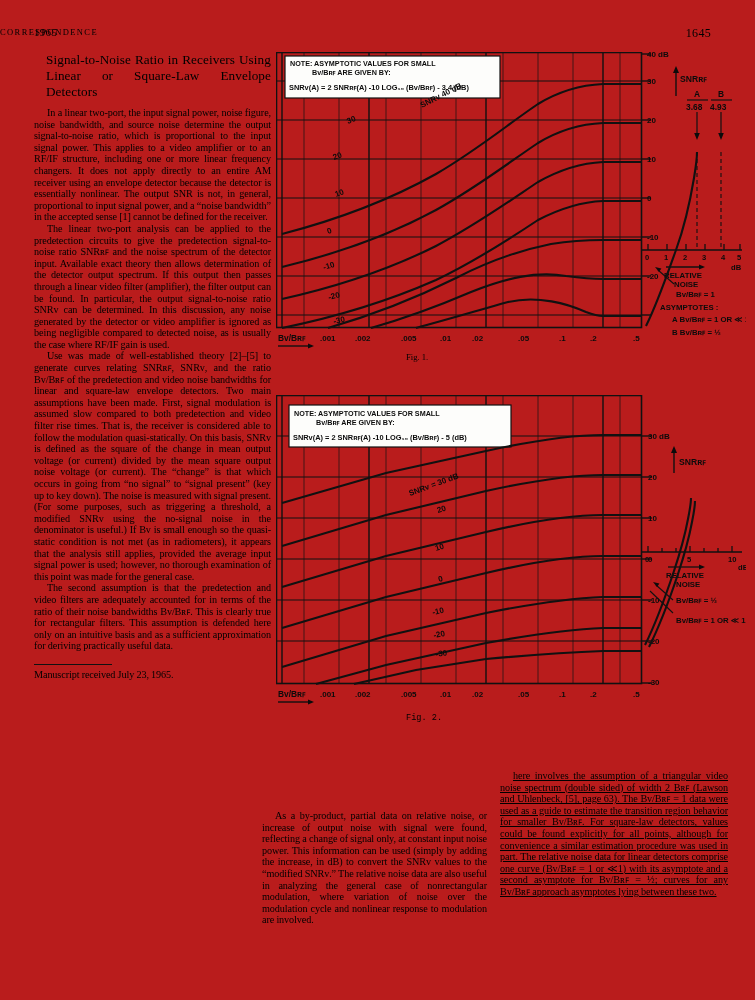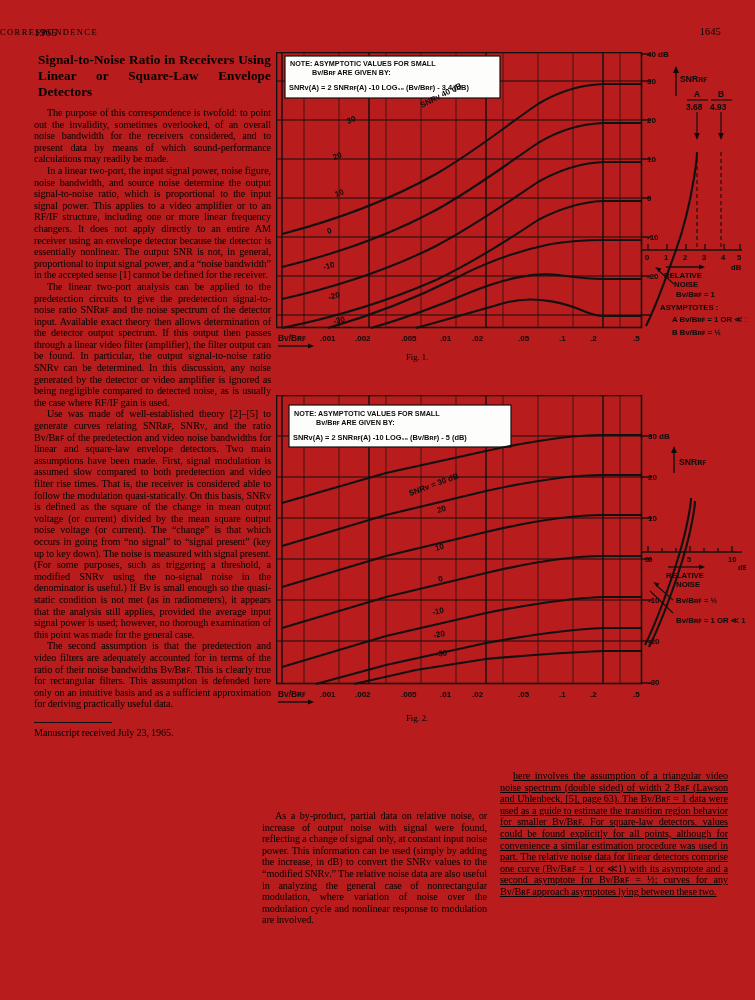--- a/index.html
+++ b/index.html
@@ -7,29 +7,29 @@
   .page{
     position:relative;width:755px;height:1000px;background:#b91c1c;
     margin:0 auto;overflow:hidden;
     box-shadow:0 0 0 1px #bbb;
   }
   
   .runhead{position:absolute;top:26px;left:0;width:755px;height:14px;}
   .runhead .folio-l{position:absolute;left:34px;top:0;font-size:11px;letter-spacing:.3px;}
   .runhead .folio-c{position:absolute;left:0;width:755px;text-align:left;top:1px;
       font-size:8.5px;letter-spacing:1.4px;}
-  .runhead .folio-r{position:absolute;right:34px;top:0;font-size:10px;letter-spacing:.3px;}
+  .runhead .folio-r{position:absolute;right:44px;top:0;font-size:12px;letter-spacing:.3px;}
 
   
   .col{position:absolute;text-align:justify;}
   .col p{margin:0;text-indent:13px;font-size:10.2px;line-height:11.6px;
       letter-spacing:-.1px;word-spacing:-.2px;}
   .col p.noind{text-indent:0;}
-  .title{font-size:13.2px;line-height:16px;font-weight:bold;text-indent:0 !important;
-      margin:0 0 7px 4px;letter-spacing:.1px;}
+  .title{font-size:13.2px;line-height:16px;font-weight:normal;text-indent:0 !important;
+      margin:0 0 7px 12px;letter-spacing:.1px;}
   .fnrule{width:78px;height:1px;background:#111;margin:12px 0 4px 0;}
   .footnote{font-size:8.4px;line-height:10px;text-indent:0;}
 
   #col-left{left:34px;top:52px;width:237px;}
   #col-bl{left:262px;top:770px;width:225px;margin-top:40px;}
   #col-br{left:500px;top:770px;width:228px;text-decoration:underline;}
 
   
   .figwrap{position:absolute;}
   .figcap{position:absolute;font-size:8.6px;width:120px;}
@@ -43,21 +43,20 @@
 <div class="page">
 
   <div class="runhead">
     <span class="folio-l">1965</span>
     <span class="folio-c">CORRESPONDENCE</span>
     <span class="folio-r">1645</span>
   </div>
 
   <div class="col" id="col-left">
     <div class="title">Signal-to-Noise Ratio in Receivers Using Linear or Square-Law Envelope Detectors</div>
-    <p>The purpose of this correspondence is twofold: to point out the invalidity, sometimes overlooked, of an overall noise bandwidth for the receivers considered, and to present data by means of which sound-performance calculations may readily be made.</p>
     <p>In a linear two-port, the input signal power, noise figure, noise bandwidth, and source noise determine the output signal-to-noise ratio, which is proportional to the input signal power. This applies to a video amplifier or to an RF/IF structure, including one or more linear frequency changers. It does not apply directly to an entire AM receiver using an envelope detector because the detector is essentially nonlinear. The output SNR is not, in general, proportional to input signal power, and a “noise bandwidth” in the accepted sense [1] cannot be defined for the receiver.</p>
     <p>The linear two-port analysis can be applied to the predetection circuits to give the predetection signal-to-noise ratio SNRʀꜰ and the noise spectrum of the detector input. Available exact theory then allows determination of the detector output spectrum. If this output then passes through a linear video filter (amplifier), the filter output can be found. In particular, the output signal-to-noise ratio SNRᴠ can be determined. In this discussion, any noise generated by the detector or video amplifier is ignored as being negligible compared to detected noise, as is usually the case where RF/IF gain is used.</p>
     <p>Use was made of well-established theory [2]–[5] to generate curves relating SNRʀꜰ, SNRᴠ, and the ratio Bᴠ/Bʀꜰ of the predetection and video noise bandwidths for linear and square-law envelope detectors. Two main assumptions have been made. First, signal modulation is assumed slow compared to both predetection and video filter rise times. That is, the receiver is considered able to follow the modulation quasi-statically. On this basis, SNRᴠ is defined as the square of the change in mean output voltage (or current) divided by the mean square output noise voltage (or current). The “change” is that which occurs in going from “no signal” to “signal present” (key up to key down). The noise is measured with signal present. (For some purposes, such as triggering a threshold, a modified SNRᴠ using the no-signal noise in the denominator is useful.) If Bᴠ is small enough so the quasi-static condition is not met (as in radiometers), it appears that the analysis still applies, provided the average input signal power is used; however, no thorough examination of this point was made for the general case.</p>
     <p>The second assumption is that the predetection and video filters are adequately accounted for in terms of the ratio of their noise bandwidths Bᴠ/Bʀꜰ. This is clearly true for rectangular filters. This assumption is defended here only on an intuitive basis and as a sufficient approximation for deriving practically useful data.</p>
     <div class="fnrule"></div>
     <p class="footnote noind">Manuscript received July 23, 1965.</p>
   </div>
 
   <div class="figwrap" style="left:276px;top:52px;">
     <svg width="470" height="300" viewBox="0 0 470 300">
@@ -329,21 +328,21 @@
         <path d="M369,250 C380,228 390,200 398,176 C404,158 409,140 412,124 C414,114 415,108 415,103" fill="none" stroke="#111" stroke-width="2.1"></path>
         <path d="M373,252 C384,230 394,203 402,179 C408,161 413,143 416,127 C418,117 419,111 419,106" fill="none" stroke="#111" stroke-width="2.1"></path>
 
         <line x1="397" y1="205" x2="380" y2="190" stroke="#111" stroke-width="1.1"></line>
         <path d="M377,187 l6.4,1.4 l-2.4,3.6 z" class="ink"></path>
         <line x1="397" y1="218" x2="374" y="" y2="196" stroke="#111" stroke-width="1.1"></line>
         <text x="400" y="208" font-size="7.8" font-weight="bold">Bᴠ/Bʀꜰ = ½</text>
         <text x="400" y="228" font-size="7.8" font-weight="bold">Bᴠ/Bʀꜰ = 1 OR ≪ 1</text>
       </g>
     </svg>
-    <div class="figcap" style="left:130px;top:318px;">Fig. 2.</div>
+    <div class="figcap" style="left:130px;top:318px;font-family:Liberation Mono, monospace;">Fig. 2.</div>
   </div>
 
   <div class="col" id="col-bl">
     <p>As a by-product, partial data on relative noise, or increase of output noise with signal were found, reflecting a change of signal only, at constant input noise power. This information can be used (simply by adding the increase, in dB) to convert the SNRᴠ values to the “modified SNRᴠ.” The relative noise data are also useful in analyzing the general case of nonrectangular modulation, where variation of noise over the modulation cycle and nonlinear response to modulation are involved.</p>
   </div>
 
   <div class="col" id="col-br">
     <p>here involves the assumption of a triangular video noise spectrum (double sided) of width 2 Bʀꜰ (Lawson and Uhlenbeck, [5], page 63). The Bᴠ/Bʀꜰ = 1 data were used as a guide to estimate the transition region behavior for smaller Bᴠ/Bʀꜰ. For square-law detectors, values could be found explicitly for all points, although for convenience a similar estimation procedure was used in part. The relative noise data for linear detectors comprise one curve (Bᴠ/Bʀꜰ = 1 or ≪1) with its asymptote and a second asymptote for Bᴠ/Bʀꜰ = ½; curves for any Bᴠ/Bʀꜰ approach asymptotes lying between these two.</p>
   </div>
 

